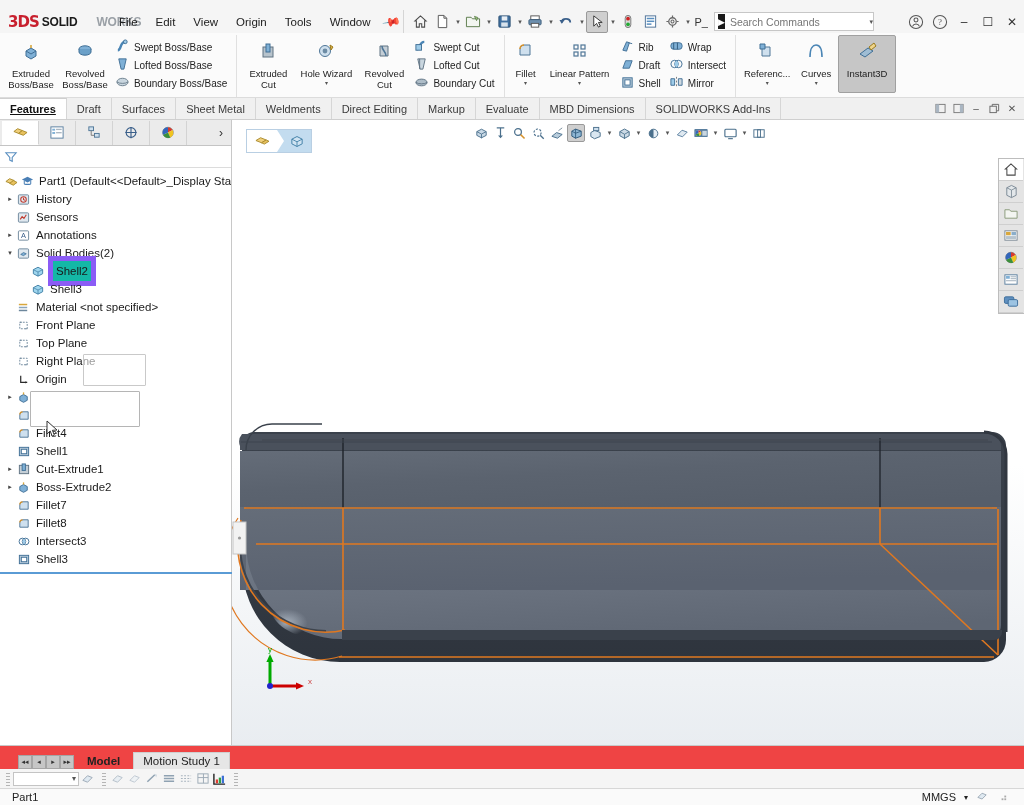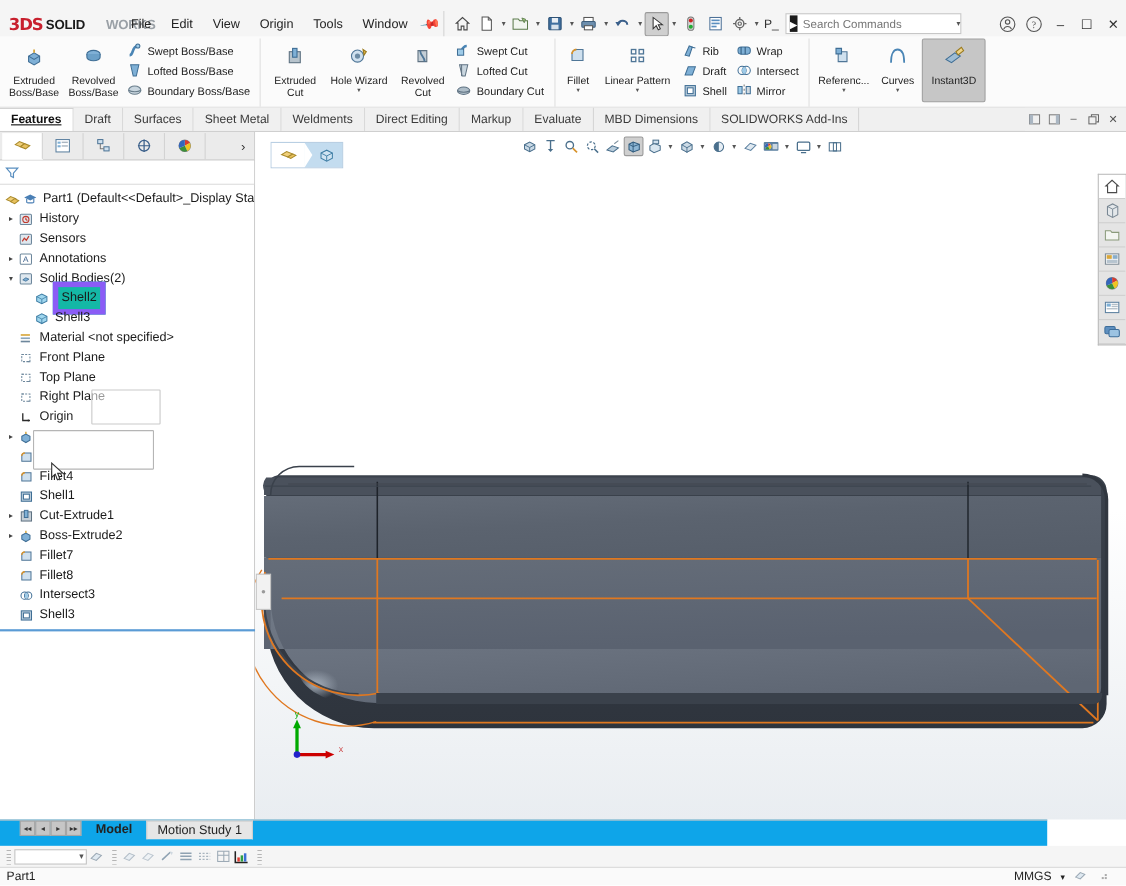--- a/index.html
+++ b/index.html
@@ -165,22 +165,22 @@
   .taskpane {
     position:absolute; right:0; top:38px; width:26px;
     background:#e4e4e4; border:1px solid #bdbdbd; border-right:none;
   }
   .tpbtn { width:24px; height:22px; display:flex; align-items:center; justify-content:center;
     border-bottom:1px solid #cfcfcf; cursor:default;}
   .tpbtn.active{background:#ffffff;}
 
   
   .bottombar {
-    position:absolute; top:745px; left:0; width:952px; height:24px;
-    background:#0ea5e9; border-top:1px solid #c8c8c8; display:flex; align-items:flex-start;
+    position:absolute; top:745px; left:0; width:1024px; height:24px;
+    background:#ef4444; border-top:1px solid #c8c8c8; display:flex; align-items:flex-end;
   }
   .navbtns { display:flex; margin-left:18px; }
   .navbtn { width:14px;height:14px;background:#c6c6c6;border:1px solid #a5a5a5;
     display:flex;align-items:center;justify-content:center;font-size:7px;color:#333;cursor:default;}
   .btab { padding:2px 9px; font-size:11.5px; color:#222; cursor:default; margin-left:4px; }
   .btab.active { font-weight:bold; }
   .btab.inactive { background:#e6e6e6; border:1px solid #cfcfcf; border-bottom:none; }
 
   .bottombar2 {
     position:absolute; top:769px; left:0; width:1024px; height:20px;
@@ -189,21 +189,21 @@
   .grip { width:4px; height:14px; margin:0 3px 0 6px;
     background:repeating-linear-gradient(0deg,#b5b5b5 0 1px,transparent 1px 3px); }
   .combo { width:66px;height:14px;background:#fff;border:1px solid #c4c4c4;display:flex;
     align-items:center;justify-content:flex-end;padding-right:2px;font-size:7px;color:#555;}
   .bbtn { width:17px;height:16px;display:flex;align-items:center;justify-content:center;cursor:default;}
 
   .statusbar {
     position:absolute; top:789px; left:0; width:1024px; height:16px;
     background:#fafafa; display:flex; align-items:center; font-size:11px; color:#222;
   }
-  .status-left { padding-left:6px; }
+  .status-left { padding-left:12px; }
   .status-right { margin-left:auto; display:flex; align-items:center; gap:8px; padding-right:16px; }
 </style>
 </head>
 <body>
 
 <div class="app">
 
   <div class="titlebar">
     <div class="brand">
       <span class="brand-logo">3DS</span>

